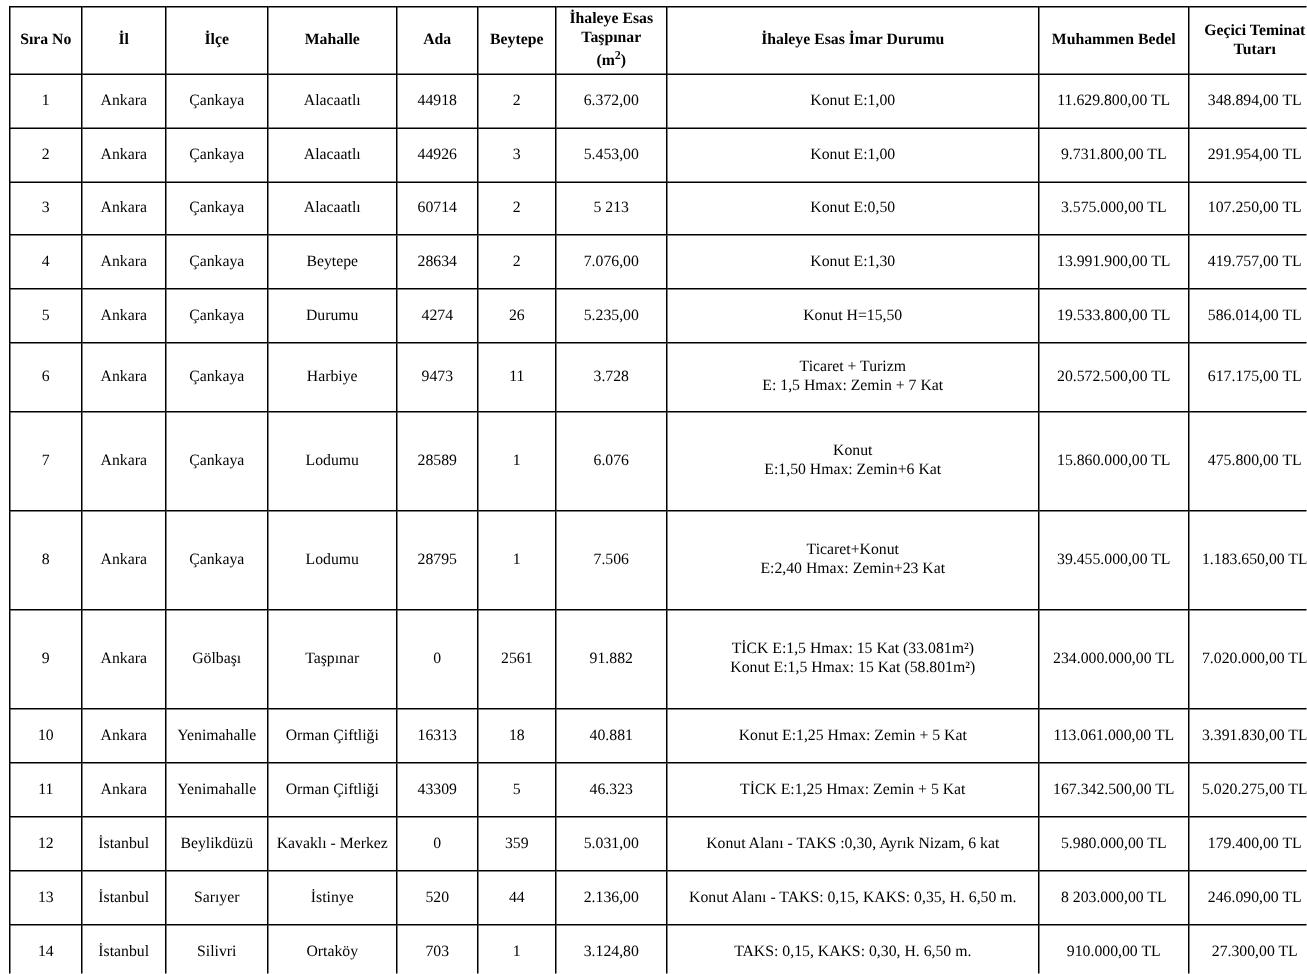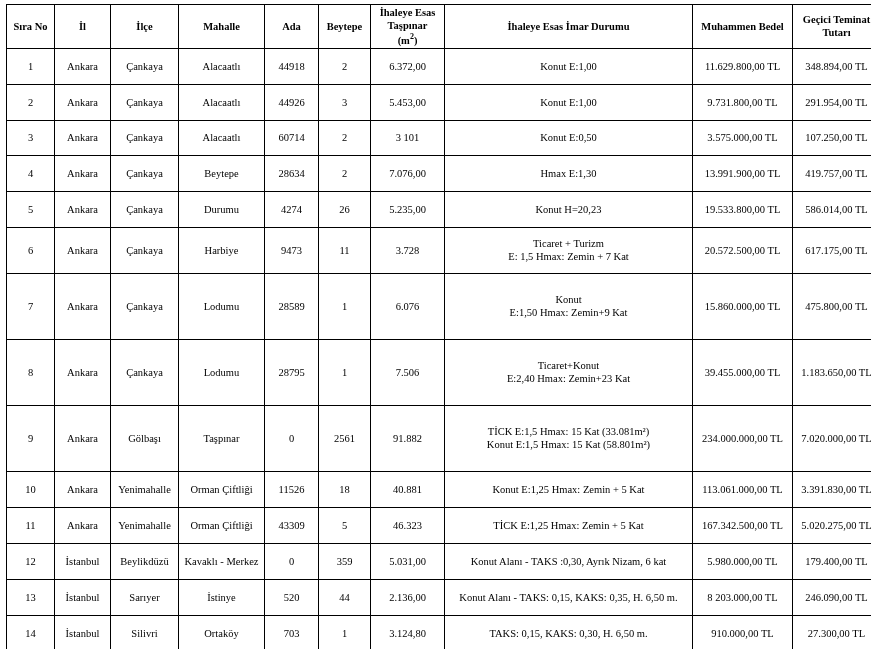--- a/index.html
+++ b/index.html
@@ -119,46 +119,46 @@
           <td>9.731.800,00 TL</td>
           <td>291.954,00 TL</td>
         </tr>
         <tr style="height: 35px;">
           <td>3</td>
           <td>Ankara</td>
           <td>Çankaya</td>
           <td>Alacaatlı</td>
           <td>60714</td>
           <td>2</td>
-          <td>3 101</td>
+          <td>5 213</td>
           <td class="two-line">Konut E:0,50</td>
           <td>3.575.000,00 TL</td>
           <td>107.250,00 TL</td>
         </tr>
         <tr style="height: 36px;">
           <td>4</td>
           <td>Ankara</td>
           <td>Çankaya</td>
           <td>Beytepe</td>
           <td>28634</td>
           <td>2</td>
           <td>7.076,00</td>
-          <td class="two-line">Hmax E:1,30</td>
+          <td class="two-line">Konut E:1,30</td>
           <td>13.991.900,00 TL</td>
           <td>419.757,00 TL</td>
         </tr>
         <tr style="height: 36px;">
           <td>5</td>
           <td>Ankara</td>
           <td>Çankaya</td>
           <td>Durumu</td>
           <td>4274</td>
           <td>26</td>
           <td>5.235,00</td>
-          <td class="two-line">Konut  H=20,23</td>
+          <td class="two-line">Konut  H=15,50</td>
           <td>19.533.800,00 TL</td>
           <td>586.014,00 TL</td>
         </tr>
         <tr style="height: 46px;">
           <td>6</td>
           <td>Ankara</td>
           <td>Çankaya</td>
           <td>Harbiye</td>
           <td>9473</td>
           <td>11</td>
@@ -170,21 +170,21 @@
         </tr>
         <tr style="height: 66px;">
           <td>7</td>
           <td>Ankara</td>
           <td>Çankaya</td>
           <td>Lodumu</td>
           <td>28589</td>
           <td>1</td>
           <td>6.076</td>
           <td class="two-line">Konut
-E:1,50 Hmax: Zemin+9 Kat</td>
+E:1,50 Hmax: Zemin+6 Kat</td>
           <td>15.860.000,00 TL</td>
           <td>475.800,00 TL</td>
         </tr>
         <tr style="height: 66px;">
           <td>8</td>
           <td>Ankara</td>
           <td>Çankaya</td>
           <td>Lodumu</td>
           <td>28795</td>
           <td>1</td>
@@ -205,21 +205,21 @@
           <td class="two-line">TİCK E:1,5 Hmax: 15 Kat (33.081m²)
 Konut  E:1,5 Hmax: 15 Kat (58.801m²)</td>
           <td>234.000.000,00 TL</td>
           <td>7.020.000,00 TL</td>
         </tr>
         <tr style="height: 36px;">
           <td>10</td>
           <td>Ankara</td>
           <td>Yenimahalle</td>
           <td>Orman Çiftliği</td>
-          <td>11526</td>
+          <td>16313</td>
           <td>18</td>
           <td>40.881</td>
           <td class="two-line">Konut  E:1,25 Hmax: Zemin + 5 Kat</td>
           <td>113.061.000,00 TL</td>
           <td>3.391.830,00 TL</td>
         </tr>
         <tr style="height: 36px;">
           <td>11</td>
           <td>Ankara</td>
           <td>Yenimahalle</td>

